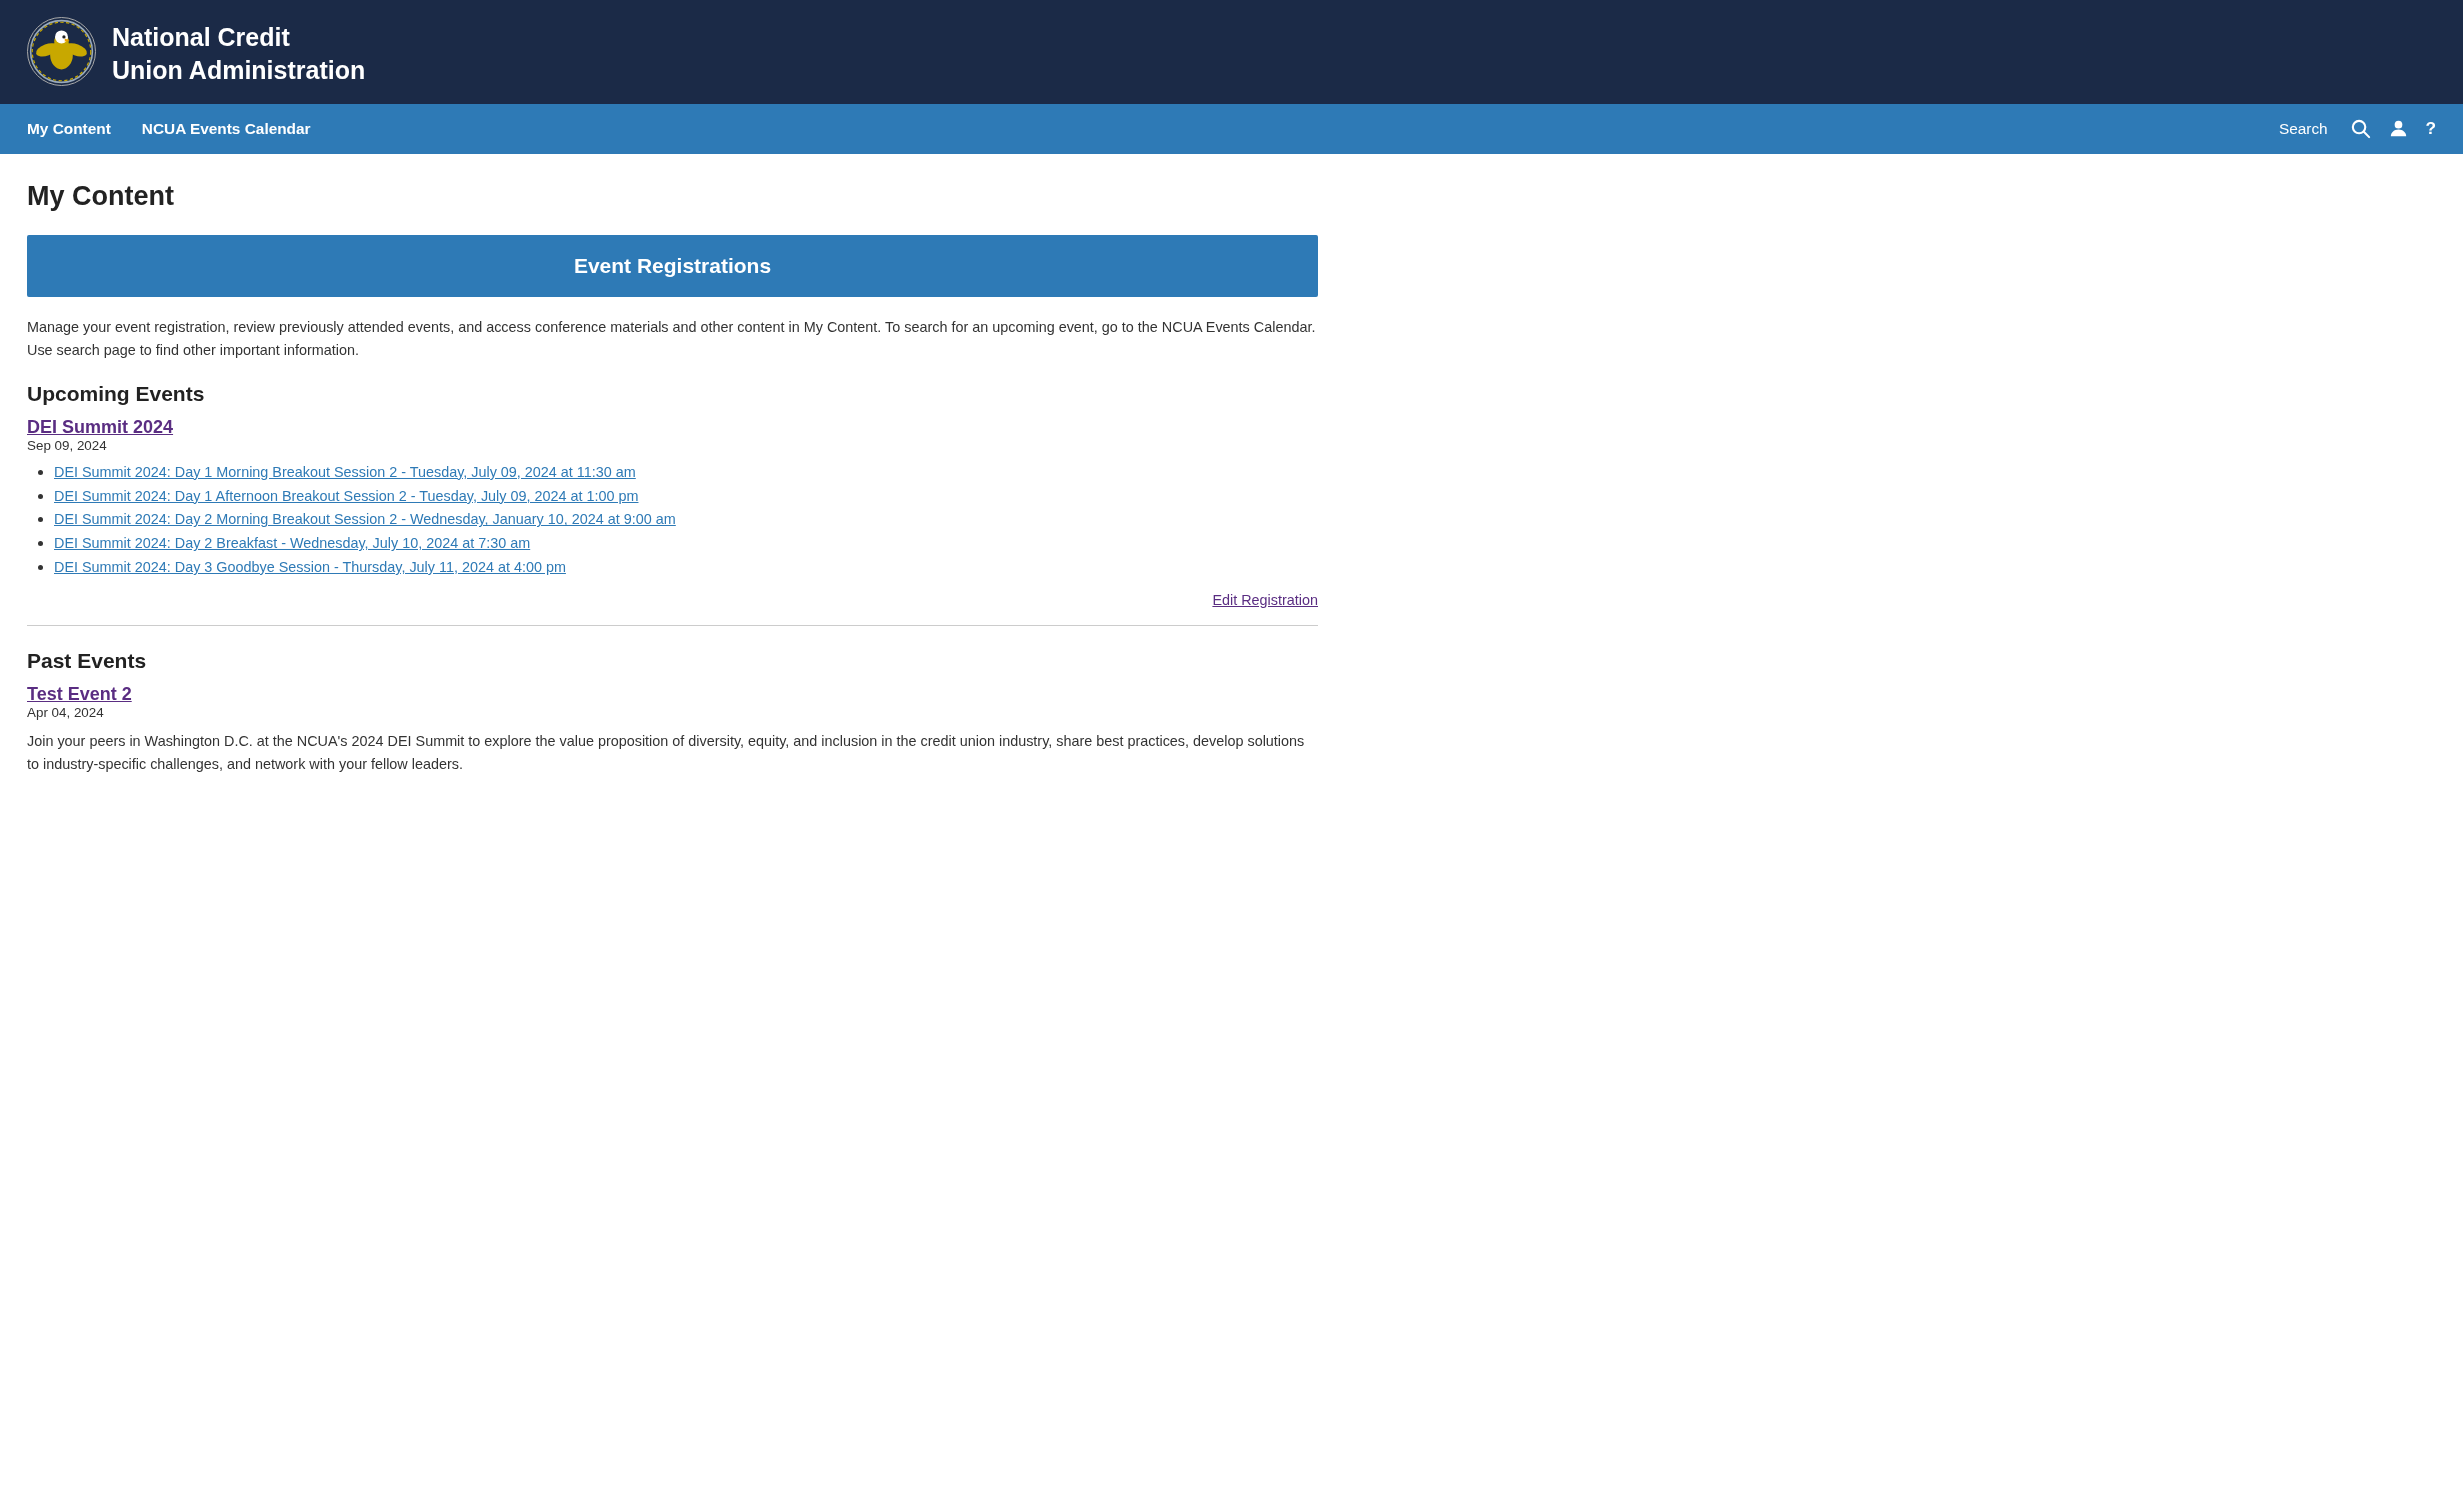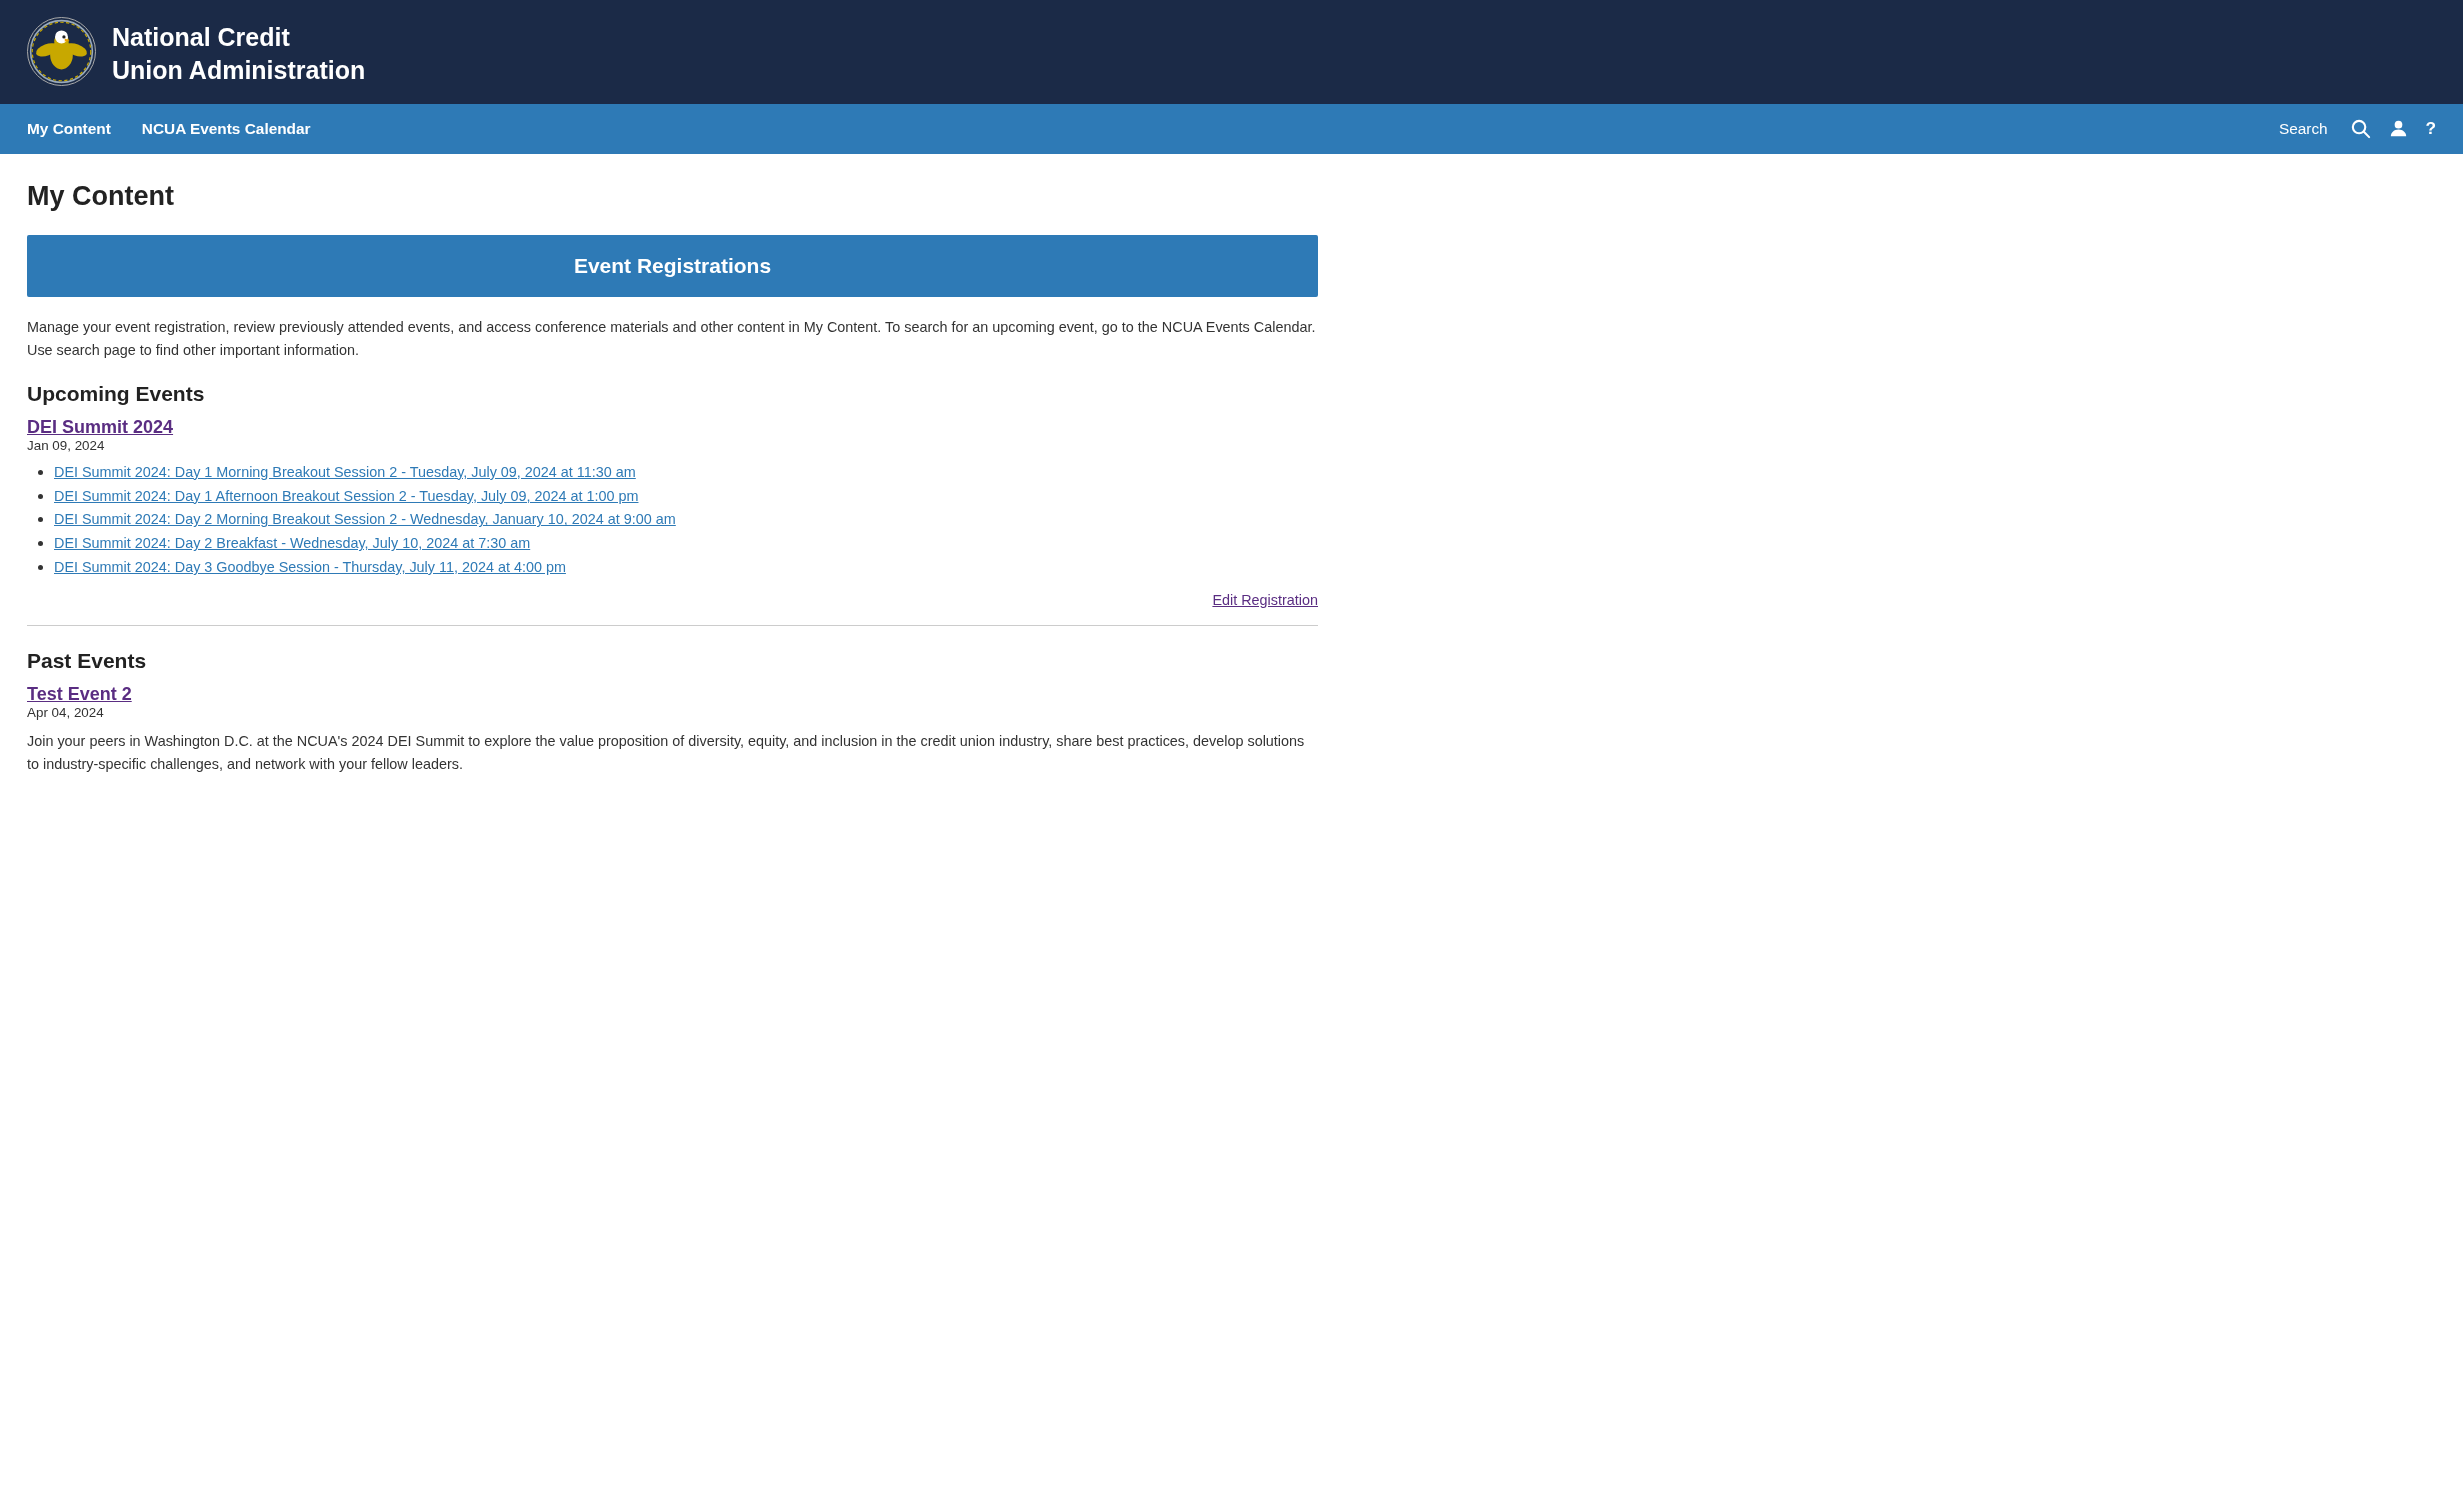--- a/index.html
+++ b/index.html
@@ -239,21 +239,21 @@
   <h1 class="page-title">My Content</h1>
 
   <div class="event-registrations-banner">Event Registrations</div>
 
   <p class="description">Manage your event registration, review previously attended events, and access conference materials and other content in My Content. To search for an upcoming event, go to the NCUA Events Calendar. Use search page to find other important information.</p>
 
   <h2 class="section-heading">Upcoming Events</h2>
 
   <div class="event-block">
     <a class="event-title-link">DEI Summit 2024</a>
-    <div class="event-date">Jan 09, 2024</div>
+    <div class="event-date">Sep 09, 2024</div>
     <ul class="session-list">
       <li>
         <a class="session-link">DEI Summit 2024: Day 1 Morning Breakout Session 2 - Tuesday, July 09, 2024 at 11:30 am</a>
       </li>
       <li>
         <a class="session-link">DEI Summit 2024: Day 1 Afternoon Breakout Session 2 - Tuesday, July 09, 2024 at 1:00 pm</a>
       </li>
       <li>
         <a class="session-link">DEI Summit 2024: Day 2 Morning Breakout Session 2 - Wednesday, January 10, 2024 at 9:00 am</a>
       </li>

